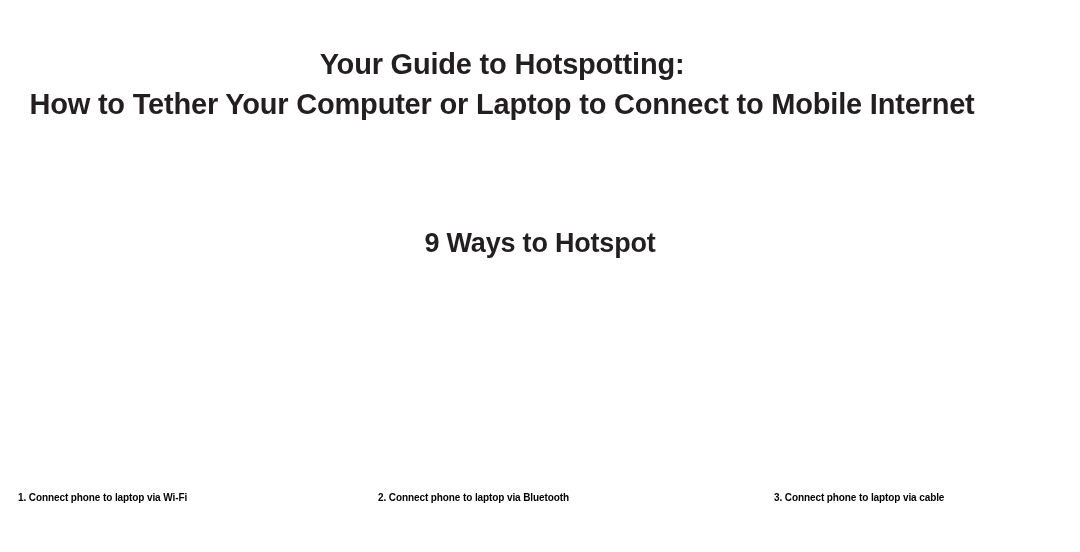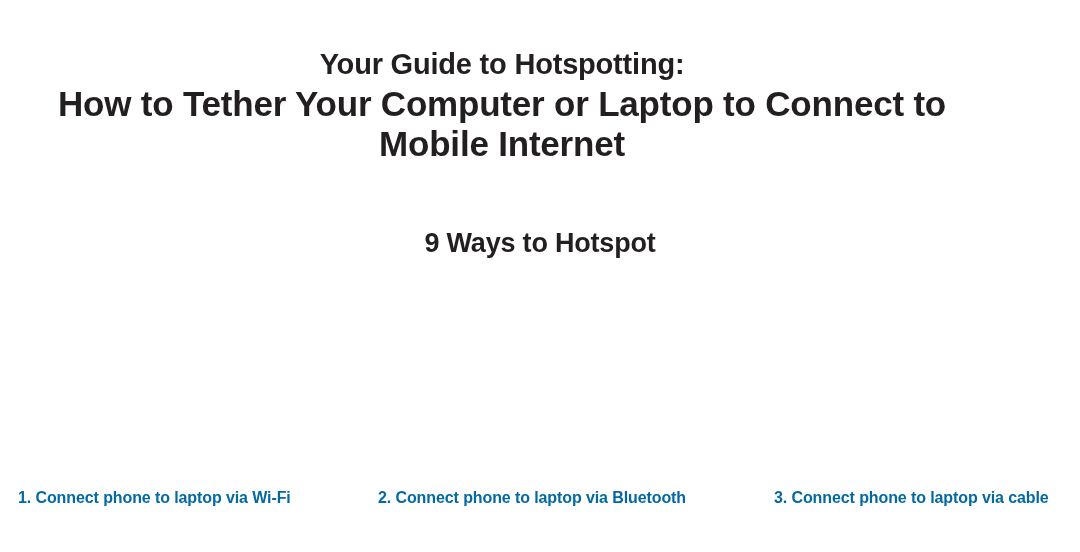--- a/index.html
+++ b/index.html
@@ -30,21 +30,21 @@
   .title-line {
     font-weight: bold;
     color: #231f20;
     letter-spacing: -0.2px;
   }
   .title-line-1 {
     font-size: 29px;
     line-height: 40px;
   }
   .title-line-2 {
-    font-size: 35px;
+    font-size: 29px;
     line-height: 40px;
   }
   .subtitle {
     position: absolute;
     top: 224px;
     left: 0;
     width: 1080px;
     text-align: center;
     font-size: 27px;
     font-weight: bold;
@@ -54,24 +54,24 @@
   .captions {
     position: absolute;
     top: 487px;
     left: 0;
     width: 1080px;
     height: 24px;
   }
   .caption {
     position: absolute;
     top: 0;
-    font-size: 16px;
+    font-size: 10px;
     font-weight: bold;
     line-height: 22px;
-    color: #0369a1;
+    color: #000000;
     white-space: nowrap;
     letter-spacing: -0.1px;
   }
   .caption-1 { left: 18px; }
   .caption-2 { left: 378px; }
   .caption-3 { left: 774px; }
 </style>
 </head>
 <body>
 

